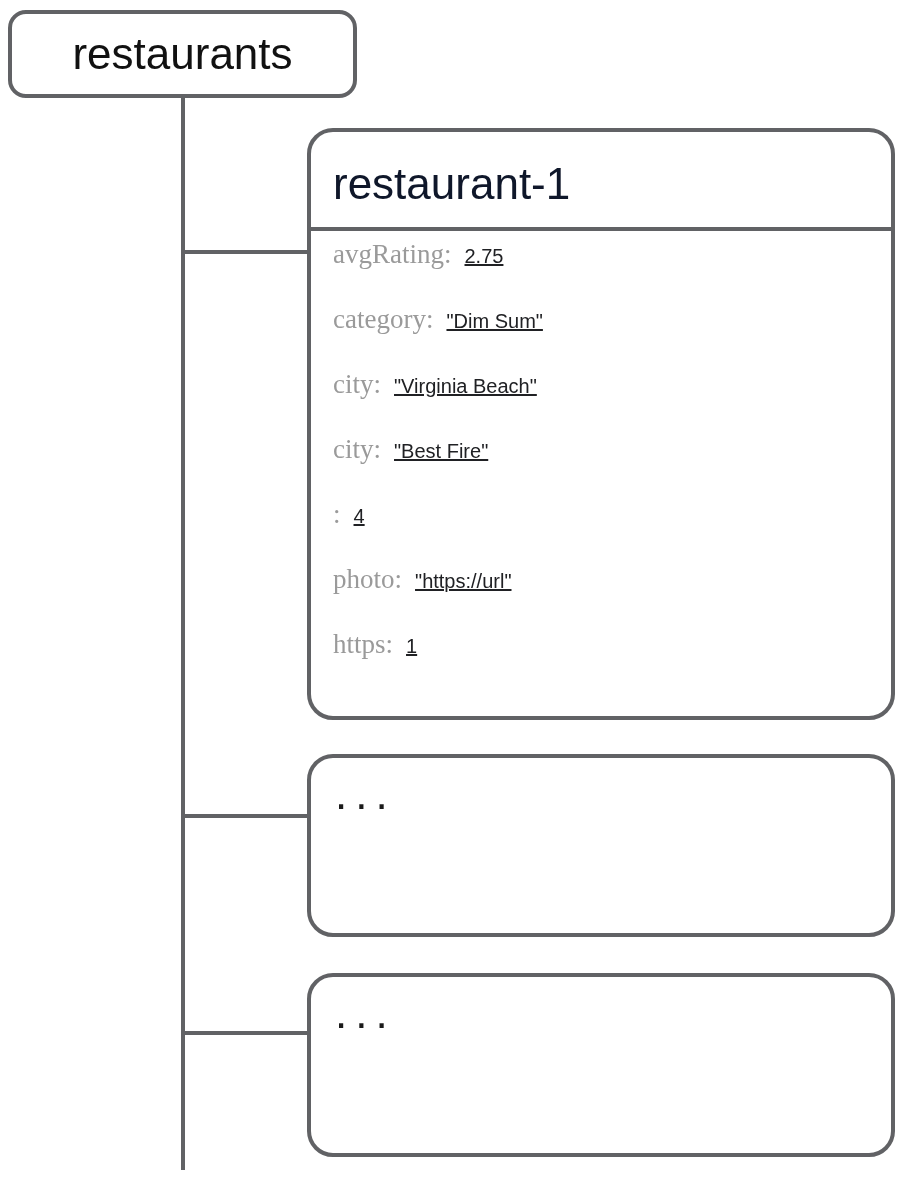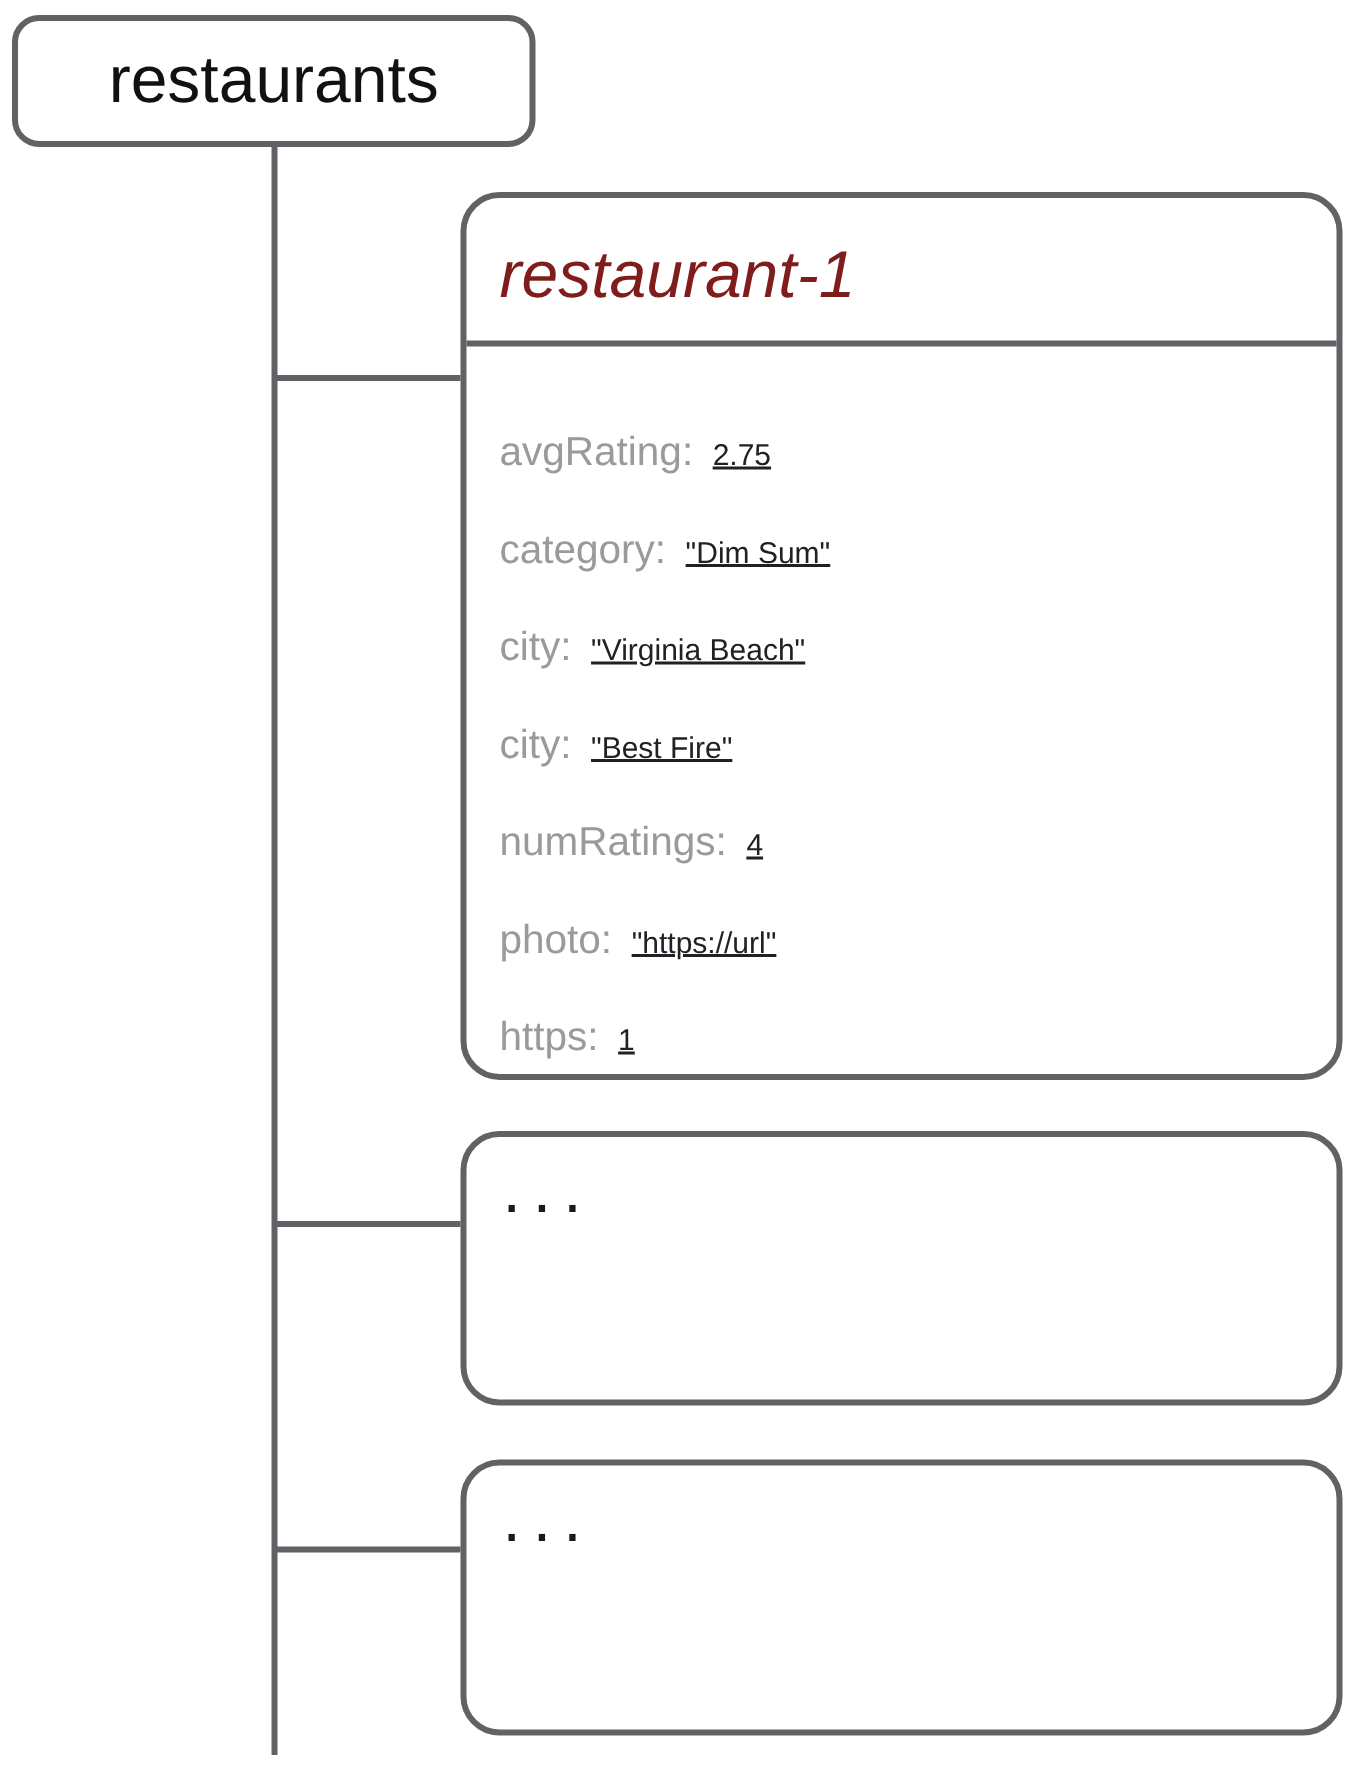--- a/index.html
+++ b/index.html
@@ -51,37 +51,37 @@
     z-index:2;
   }
   .card1{top:128px;height:592px;}
   .card2{top:754px;height:183px;}
   .card3{top:973px;height:184px;}
   .card-header{
     box-sizing:content-box;
     border-bottom:4px solid var(--line);
     display:flex;align-items:center;
     padding:8px 0 0 22px;
-    font-size:44px;color:#7f1d1d;
-    white-space:nowrap;overflow:hidden;font-style:italic;
+    font-size:44px;color:#0f172a;
+    white-space:nowrap;overflow:hidden;
   }
   .card1 .card-header{height:87px;}
   .card2 .card-header{height:85px;}
   .card3 .card-header{height:86px;}
   .fields{
     padding:8px 0 0 22px;
   }
   .field-row{
     height:65px;
     display:flex;align-items:baseline;
     white-space:nowrap;
   }
   .key,.colon{
-    font-family:Liberation Sans, sans-serif;
-    font-size:27px;color:var(--key);margin-top:47px;
+    font-family:Liberation Serif, serif;
+    font-size:27px;color:var(--key);
   }
   .val{
     font-size:20px;color:var(--text);
     margin-left:13px;
     text-decoration:underline;
   }
   .ellipsis-body{
     padding:14px 0 0 24px;
     font-size:44px;color:#1a1a1a;
     letter-spacing:8px;line-height:1;
@@ -118,21 +118,20 @@
         <span class="key">city</span>
           <span class="colon">:</span>
         <span class="val">"Virginia Beach"</span>
       </div>
       <div class="field-row">
         <span class="key">city</span>
           <span class="colon">:</span>
         <span class="val">"Best Fire"</span>
       </div>
       <div class="field-row">
-        <span class="key">numRatings</span>
           <span class="colon">:</span>
         <span class="val">4</span>
       </div>
       <div class="field-row">
         <span class="key">photo</span>
           <span class="colon">:</span>
         <span class="val">"https://url"</span>
       </div>
       <div class="field-row">
         <span class="key">https</span>

